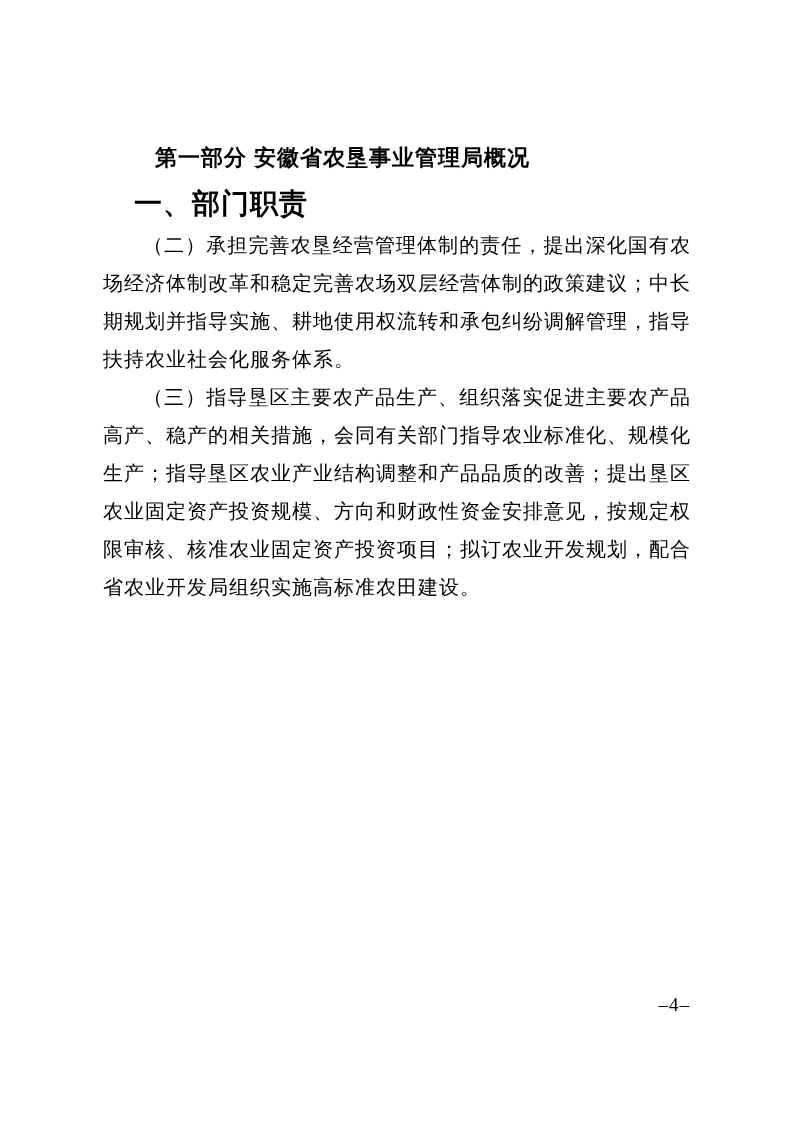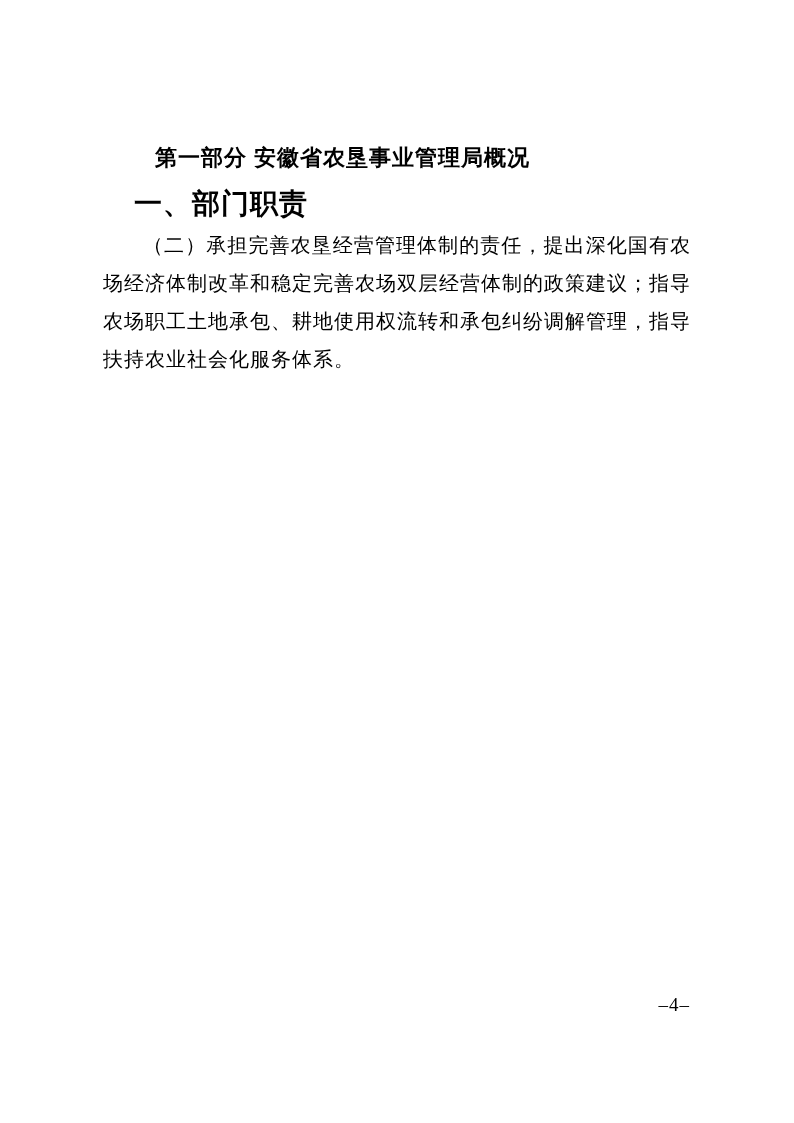--- a/index.html
+++ b/index.html
@@ -56,16 +56,17 @@
     font-family: "Liberation Serif", "DejaVu Serif", serif;
   }
 </style>
 </head>
 <body>
 
 <div class="page">
   <div class="content">
     <h1 class="doc-title">第一部分 安徽省农垦事业管理局概况</h1>
     <h2 class="section-heading">一、部门职责</h2>
-    <p class="body-para">（二）承担完善农垦经营管理体制的责任，提出深化国有农场经济体制改革和稳定完善农场双层经营体制的政策建议；指导农场职工土地承包、耕地使用权流转和承包纠纷调解管理，指导扶持农业社会化服务体系。</p>
+    <p class="body-para">（二）承担完善农垦经营管理体制的责任，提出深化国有农场经济体制改革和稳定完善农场双层经营体制的政策建议；中长期规划并指导实施、耕地使用权流转和承包纠纷调解管理，指导扶持农业社会化服务体系。</p>
+    <p class="body-para">（三）指导垦区主要农产品生产、组织落实促进主要农产品高产、稳产的相关措施，会同有关部门指导农业标准化、规模化生产；指导垦区农业产业结构调整和产品品质的改善；提出垦区农业固定资产投资规模、方向和财政性资金安排意见，按规定权限审核、核准农业固定资产投资项目；拟订农业开发规划，配合省农业开发局组织实施高标准农田建设。</p>
   </div>
   <div class="page-number">–4–</div>
 </div>
 
 </body></html>

